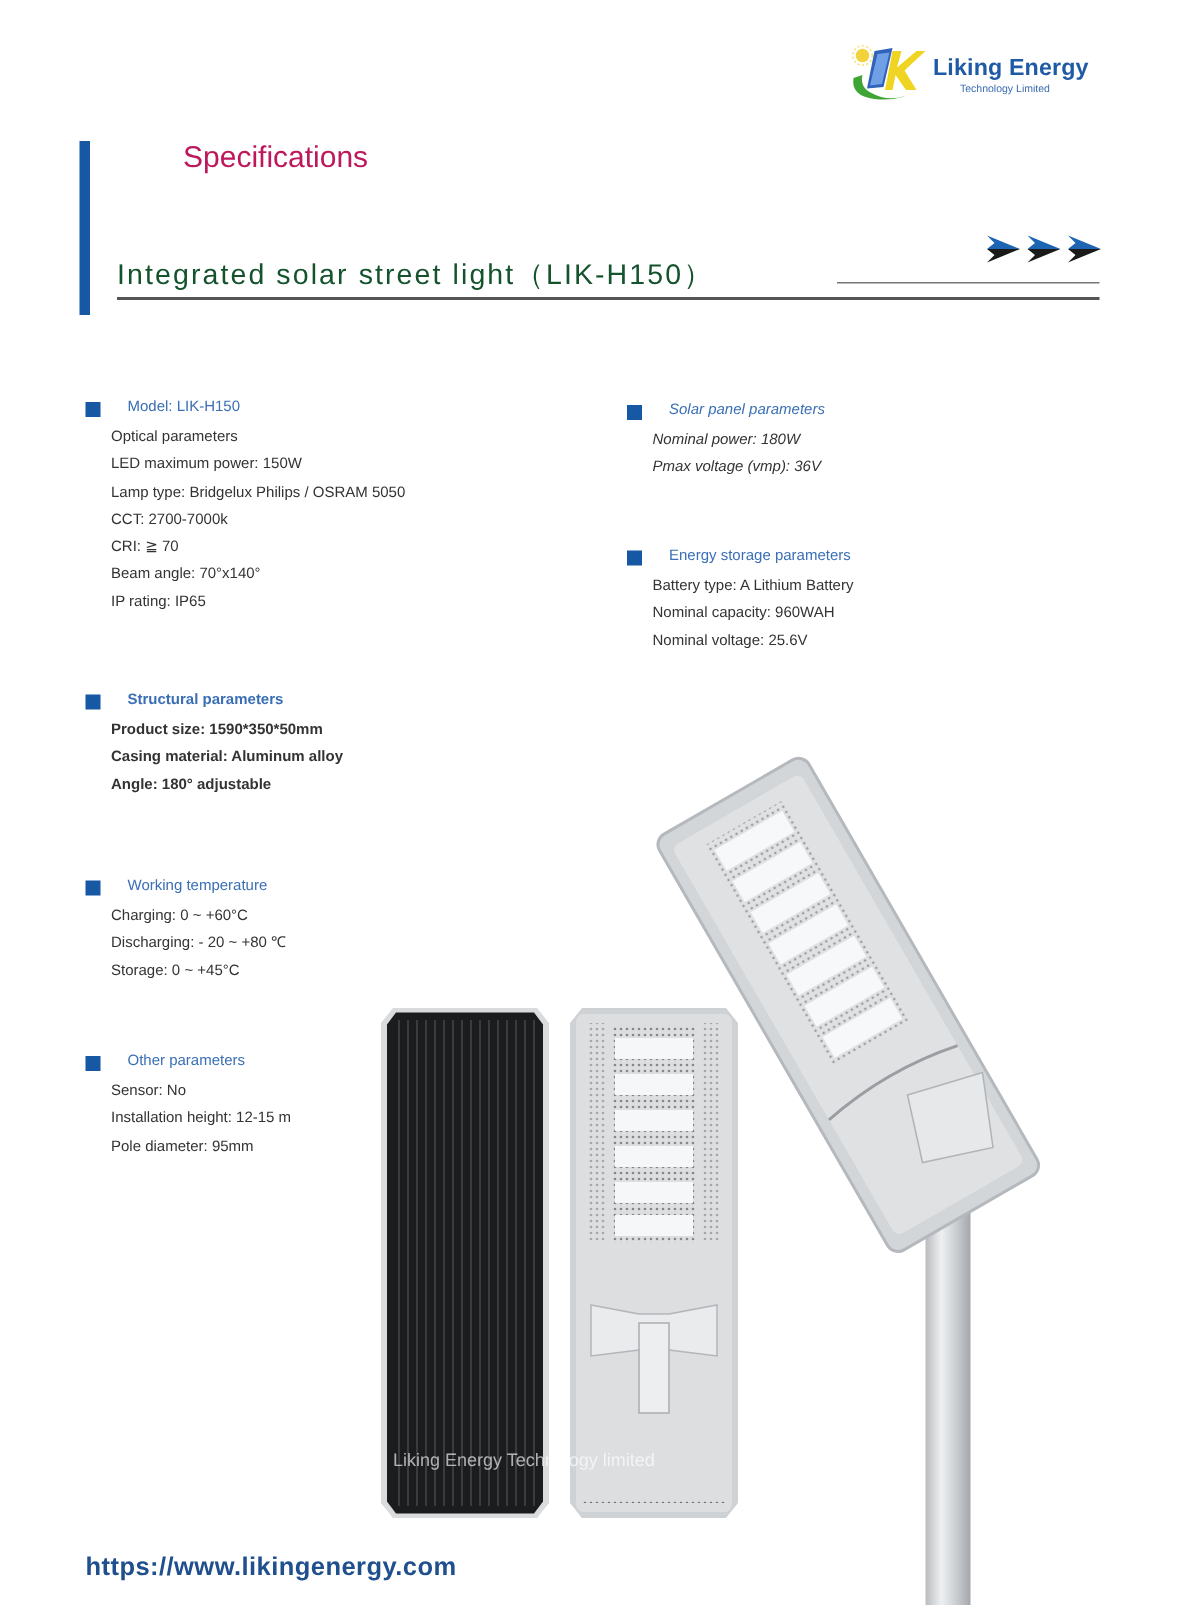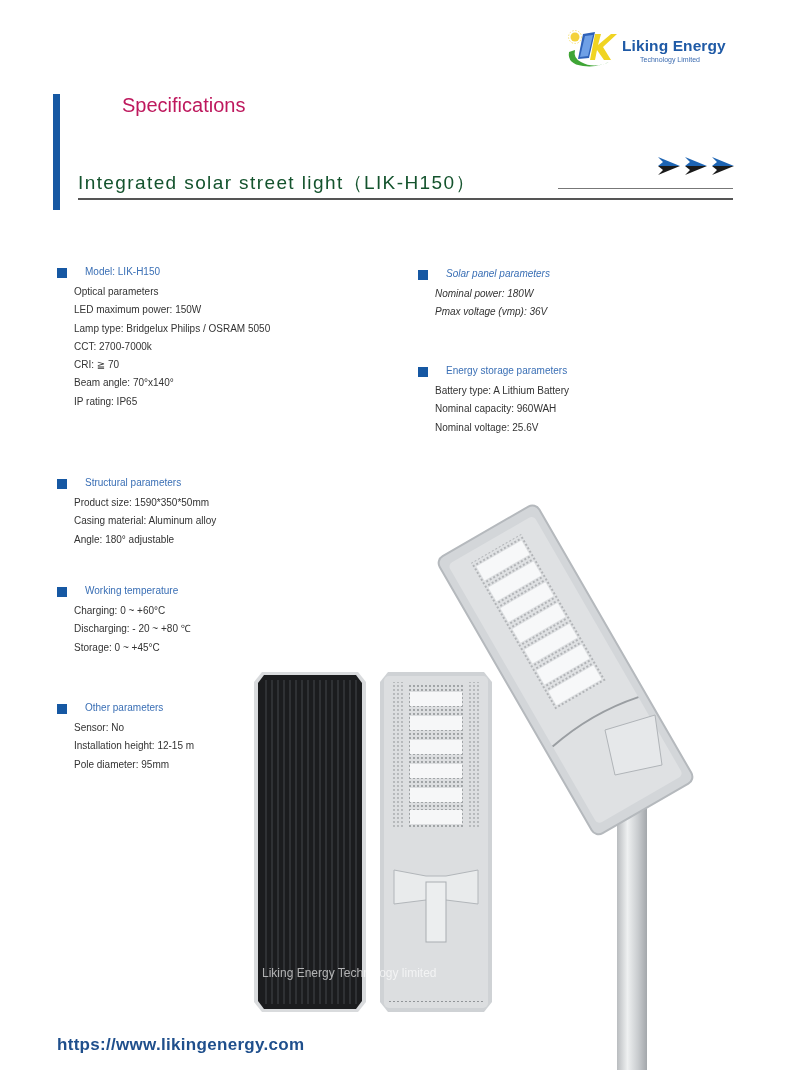--- a/index.html
+++ b/index.html
@@ -84,21 +84,21 @@
   <div class="line">Pmax voltage (vmp): 36V</div>
 </div>
 
 <div class="section" style="left:418px; top:364px;">
   <div class="head"><span class="sq"></span><span>Energy storage parameters</span></div>
   <div class="line">Battery type: A Lithium Battery</div>
   <div class="line">Nominal capacity: 960WAH</div>
   <div class="line">Nominal voltage: 25.6V</div>
 </div>
 
-<div class="section" style="left:57px; top:476px;">
+<div class="section" style="left:57px; top:460px;font-weight:bold;">
   <div class="head"><span class="sq"></span><span>Structural parameters</span></div>
   <div class="line">Product size: 1590*350*50mm</div>
   <div class="line">Casing material: Aluminum alloy</div>
   <div class="line">Angle: 180° adjustable</div>
 </div>
 
 <div class="section" style="left:57px; top:584px;">
   <div class="head"><span class="sq"></span><span>Working temperature</span></div>
   <div class="line">Charging: 0 ~ +60°C</div>
   <div class="line">Discharging: - 20 ~ +80 ℃</div>

